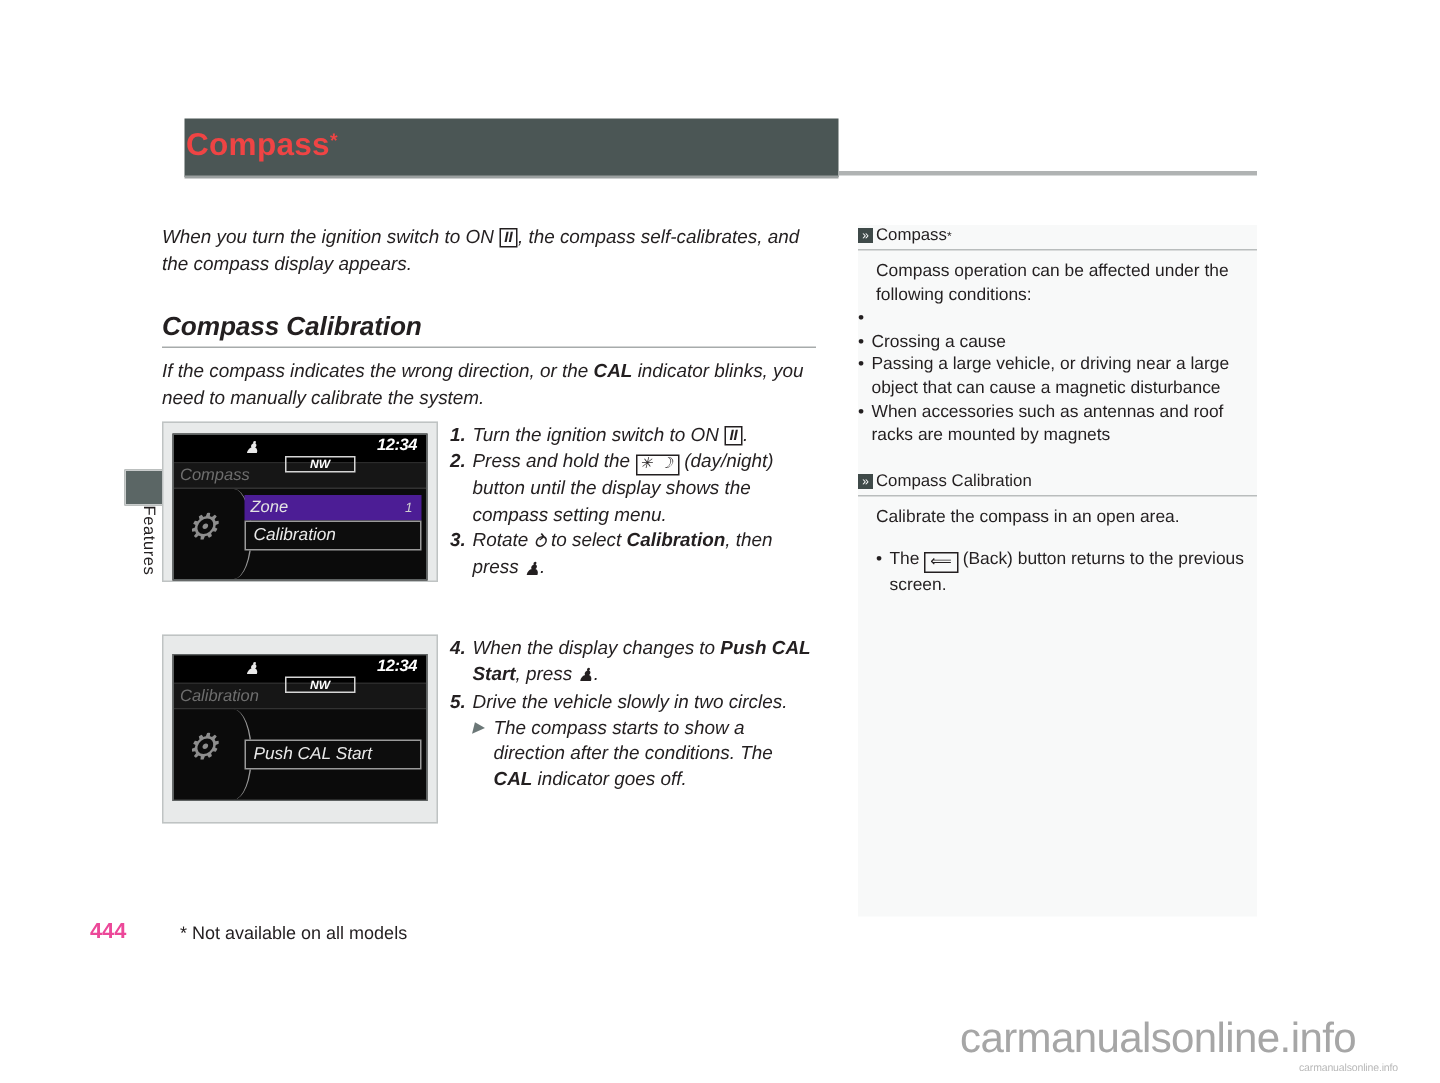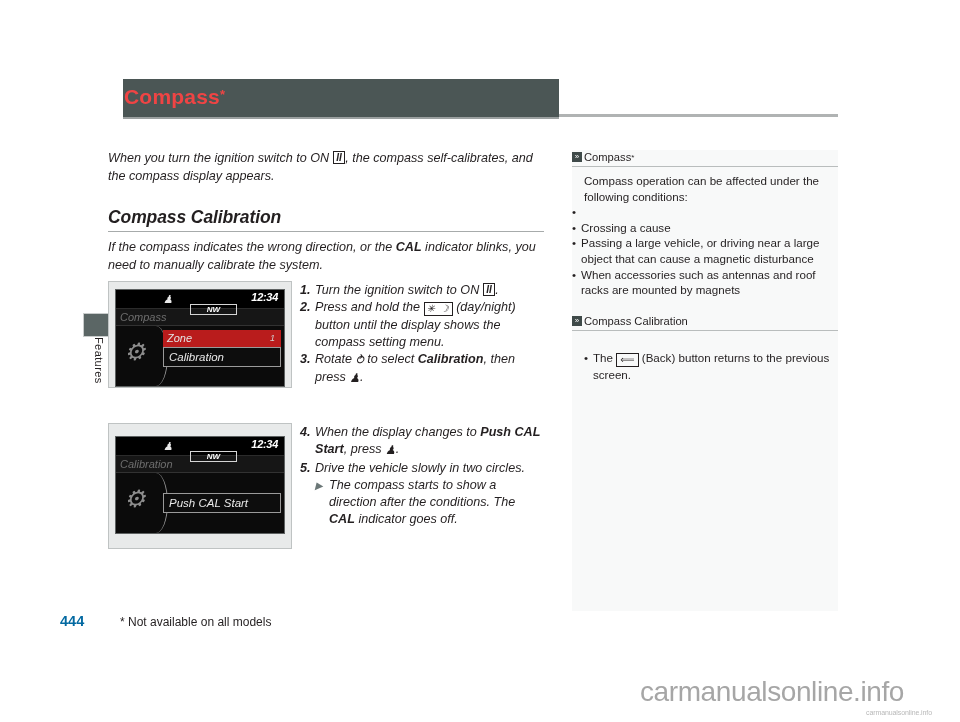--- a/index.html
+++ b/index.html
@@ -256,21 +256,21 @@
   .menu-row {
     position: absolute;
     left: 47px;
     width: 118px;
     height: 17px;
     color: #e3e3e3;
     font-size: 11px;
     line-height: 17px;
     padding-left: 4px;
   }
-  .menu-row.plain { background: #b91c1c; }
+  .menu-row.plain { background: #4c1d95; }
   .menu-row .row-value {
     position: absolute;
     right: 6px; top: 0;
     font-size: 9px;
     color: #cfcfcf;
   }
   .menu-row-big {
     position: absolute;
     left: 47px; top: 21px;
     width: 118px; height: 20px;
@@ -355,21 +355,21 @@
   .sb-bullet { flex: 0 0 9px; }
   #sb-block-2 { margin-top: 16px; }
   .sb-spacer { height: 13px; }
 
   
   #page-number {
     position: absolute;
     left: 60px; top: 613px;
     font-size: 14.5px;
     font-weight: bold;
-    color: #0369a1;
+    color: #ec4899;
   }
   #footnote {
     position: absolute;
     left: 120px; top: 615px;
     font-size: 12px;
     color: #231f20;
   }
 
   
   #watermark-main {
@@ -520,20 +520,21 @@
         </li>
       </ul>
   </div>
 
   <div id="sb-block-2">
     <div class="sb-heading">
       <span class="sb-marker">»</span>
       <span>Compass Calibration</span>
     </div>
     <div class="sb-rule"></div>
+    <div class="sb-body">Calibrate the compass in an open area.</div>
     <div class="sb-spacer"></div>
     <div class="sb-body">
       <div class="sb-li">
         <span class="sb-bullet">•</span>
         <span><span>The </span><span class="icon-back">⟸</span><span> (Back) button returns to the previous screen.</span></span>
       </div>
     </div>
   </div>
 
 </div>

